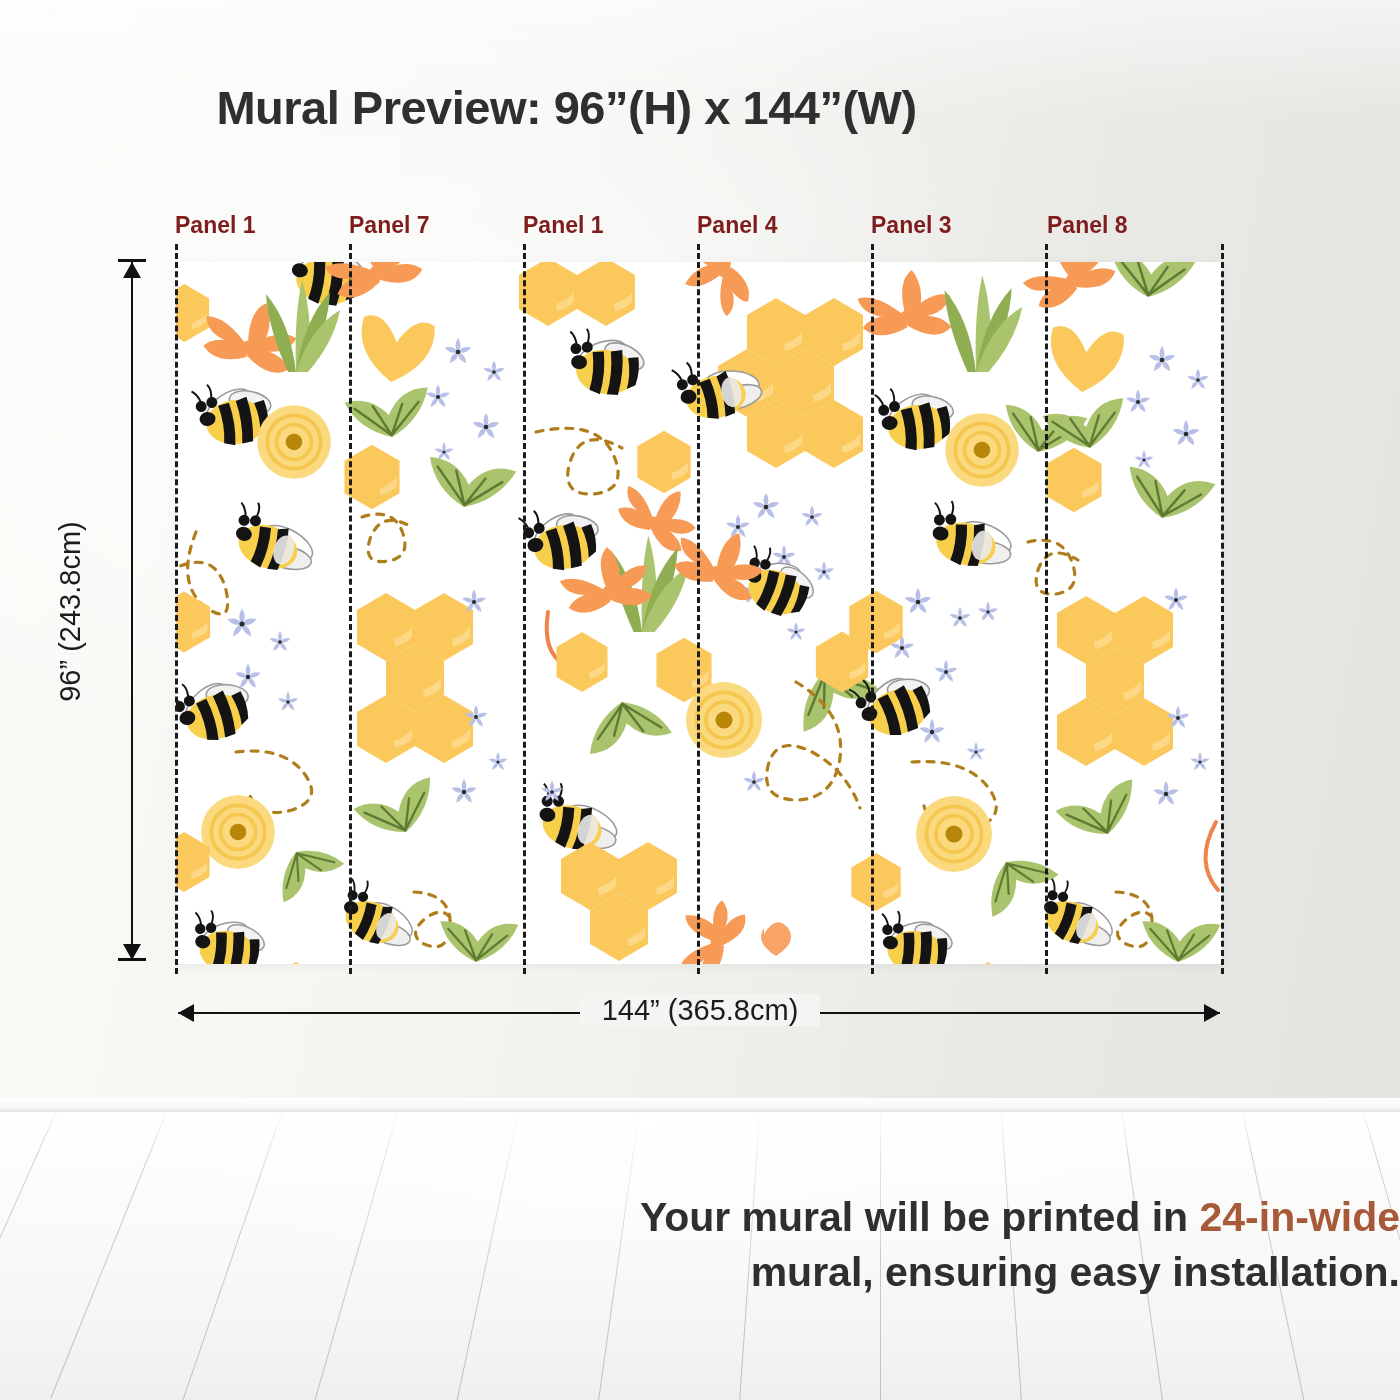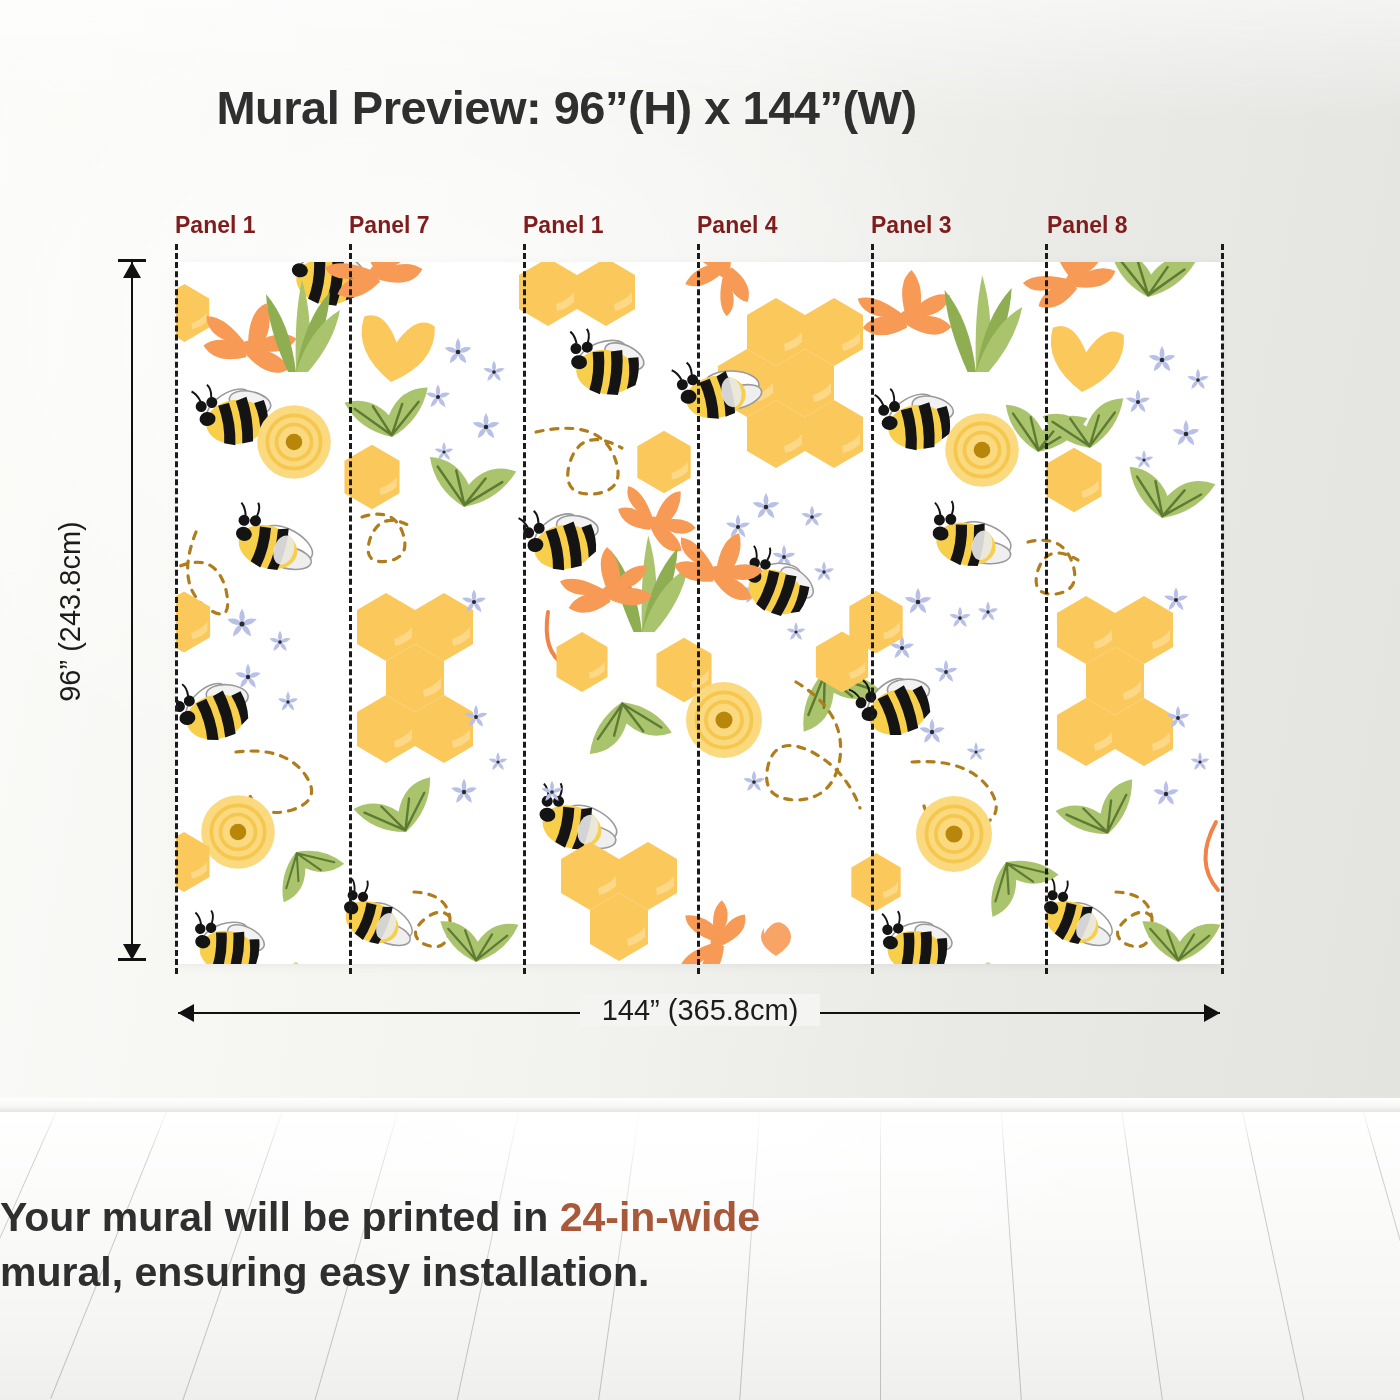--- a/index.html
+++ b/index.html
@@ -108,21 +108,21 @@
     border-top:9px solid transparent;border-bottom:9px solid transparent;border-left:16px solid #111;
   }
   .h-label{
     position:absolute;left:0;top:994px;width:1400px;text-align:center;
     font-size:29px;color:#1c1c1c;
   }
   .h-label span{background:#f4f4f2;padding:0 22px;}
 
   
   .caption{
-    position:absolute;left:0;top:1190px;width:1400px;text-align:left;
+    position:absolute;left:0;top:1190px;width:1400px;text-align:right;
     font-size:41px;font-weight:bold;color:#2f2f2f;line-height:1.35;
   }
   .caption .accent{color:#a8593a;}
   .cap-line{display:block;}
 </style>
 </head>
 <body>
 
 <div id="stage">
 

